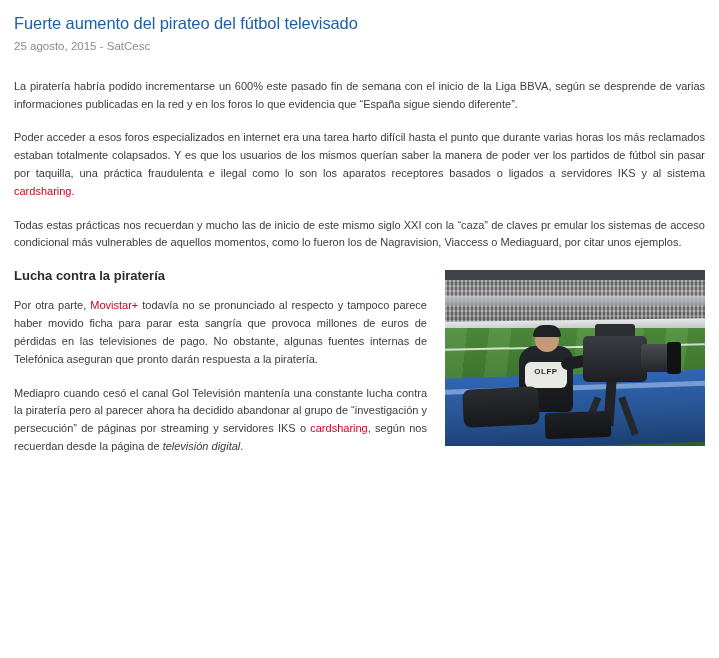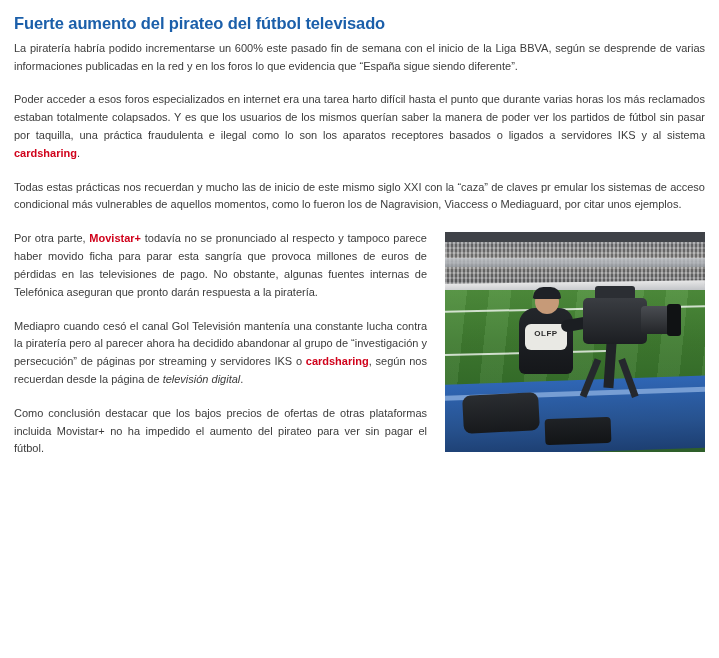--- a/index.html
+++ b/index.html
@@ -16,21 +16,21 @@
   }
   .page {
     position: relative;
     width: 719px;
     height: 658px;
     box-sizing: border-box;
     padding: 14px 14px 0 14px;
   }
   .article-title {
     font-size: 16.5px;
-    font-weight: bold;
+    font-weight: normal;
     color: #1b5faa;
     margin: 0 0 6px 0;
     line-height: 1.2;
     letter-spacing: -0.1px;
   }
   .article-meta {
     font-size: 11.5px;
     color: #8a8a8a;
     margin: 0 0 26px 0;
   }
@@ -42,30 +42,30 @@
     margin: 0 0 16px 0;
   }
   .subhead {
     font-size: 13px;
     font-weight: bold;
     color: #2b2b2b;
     margin: 0 0 14px 0;
   }
   .hl-red {
     color: #d0021b;
-    font-weight: bold;
+    font-weight: normal;
     margin-top: 40px;
   }
   .italic {
     font-style: italic;
   }
   .figure {
     float: right;
     width: 260px;
-    height: 220px;
+    height: 176px;
     margin: 2px 0 10px 18px;
     position: relative;
     overflow: hidden;
     background: #2e5f2a;
   }
   
   .fig-crowd {
     position: absolute;
     left: 0; top: 0;
     width: 100%;
@@ -252,20 +252,21 @@
     transform: rotate(-2deg);
   }
   .clear { clear: both; }
 </style>
 </head>
 <body>
 
 <div class="page">
 
   <h1 class="article-title">Fuerte aumento del pirateo del fútbol televisado</h1>
+  <div class="article-meta">25 agosto, 2015 - SatCesc</div>
 
   <p class="body-text">
     <span>La piratería habría podido incrementarse un 600% este pasado fin de semana con el inicio de la Liga BBVA, según se desprende de varias informaciones publicadas en la red y en los foros lo que evidencia que “España sigue siendo diferente”.</span>
   </p>
 
   <p class="body-text">
     <span>Poder acceder a esos foros especializados en internet era una tarea harto difícil hasta el punto que durante varias horas los más reclamados estaban totalmente colapsados. Y es que los usuarios de los mismos querían saber la manera de poder ver los partidos de fútbol sin pasar por taquilla, una práctica fraudulenta e ilegal como lo son los aparatos receptores basados o ligados a servidores IKS y al sistema </span><span class="hl-red">cardsharing</span><span>.</span>
   </p>
 
   <p class="body-text">
@@ -293,27 +294,25 @@
     <div class="fig-operator-arm"></div>
     <div class="fig-camera-top"></div>
     <div class="fig-camera-body"></div>
     <div class="fig-camera-lens"></div>
     <div class="fig-camera-hood"></div>
     <div class="fig-bag-strap"></div>
     <div class="fig-bag"></div>
     <div class="fig-case"></div>
   </div>
 
+  <div class="subhead">Lucha contra la piratería</div>
 
   <p class="body-text">
     <span>Por otra parte, </span><span class="hl-red">Movistar+</span><span> todavía no se pronunciado al respecto y tampoco parece haber movido ficha para parar esta sangría que provoca millones de euros de pérdidas en las televisiones de pago. No obstante, algunas fuentes internas de Telefónica aseguran que pronto darán respuesta a la piratería.</span>
   </p>
 
   <p class="body-text">
     <span>Mediapro cuando cesó el canal Gol Televisión mantenía una constante lucha contra la piratería pero al parecer ahora ha decidido abandonar al grupo de “investigación y persecución” de páginas por streaming y servidores IKS o </span><span class="hl-red">cardsharing</span><span>, según nos recuerdan desde la página de </span><span class="italic">televisión digital</span><span>.</span>
   </p>
 
-  <p class="body-text">
-    <span>Como conclusión destacar que los bajos precios de ofertas de otras plataformas incluida Movistar+ no ha impedido el aumento del pirateo para ver sin pagar el fútbol.</span>
-  </p>
 
   <div class="clear"></div>
 </div>
 
 </body></html>

